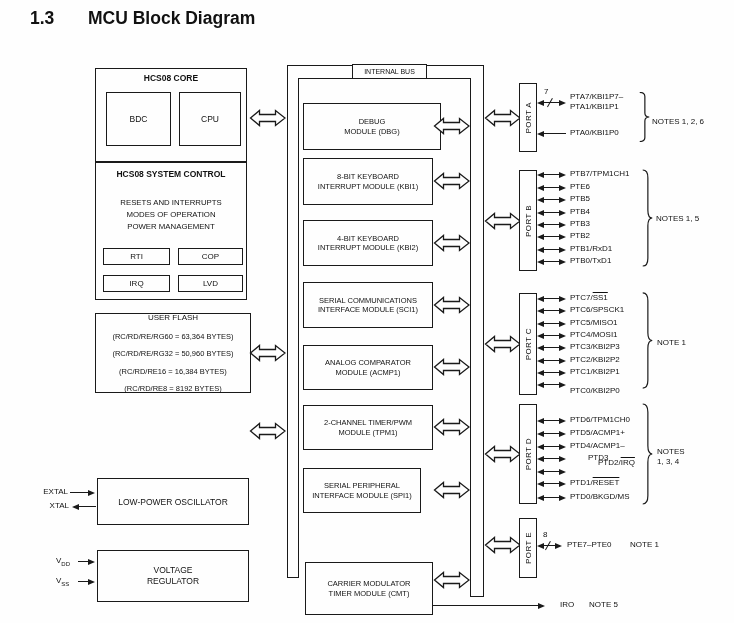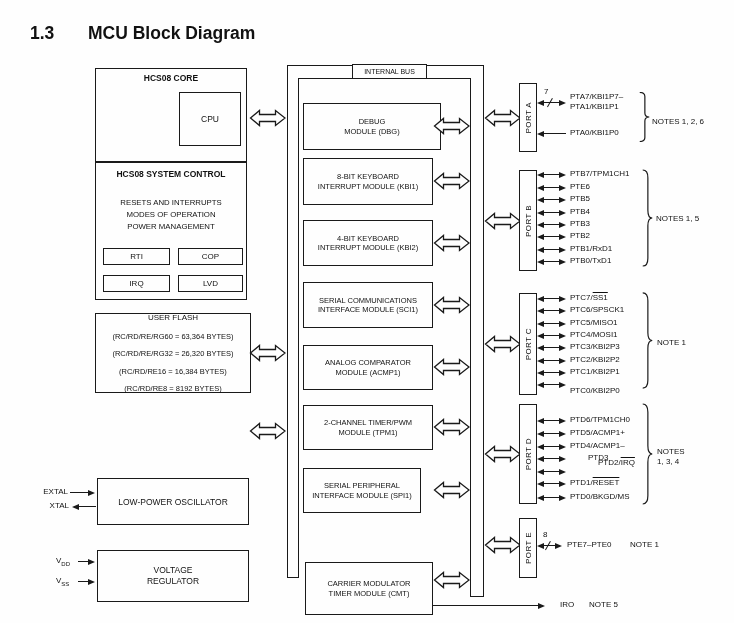--- a/index.html
+++ b/index.html
@@ -1,18 +1,18 @@
 <!DOCTYPE html>
 <html><head>
 <meta charset="utf-8">
 <style>
   html,body{margin:0;padding:0;background:#fff;}
   #page{position:relative;width:734px;height:623px;background:#fefefe;font-family:"Liberation Sans",sans-serif;color:#111;overflow:hidden;}
   .ser{font-family:"Liberation Serif",serif;}
-  .abs{position:absolute;margin-top:15px;}
+  .abs{position:absolute;}
   .box{position:absolute;border:1.2px solid #1a1a1a;background:#fefefe;box-sizing:border-box;}
   .cen{display:flex;align-items:center;justify-content:center;text-align:center;}
   .col{display:flex;flex-direction:column;align-items:center;justify-content:center;text-align:center;}
   .hline{position:absolute;height:1.2px;background:#1a1a1a;}
   .vline{position:absolute;width:1.2px;background:#1a1a1a;}
   .pl{position:absolute;height:1.2px;background:#1a1a1a;}
   .ah-l,.ah-r{position:absolute;width:0;height:0;border-top:3px solid transparent;border-bottom:3px solid transparent;}
   .ah-l{border-right:7.5px solid #1a1a1a;}
   .ah-r{border-left:7.5px solid #1a1a1a;}
   .dbl{position:absolute;width:37px;height:20px;}
@@ -39,20 +39,23 @@
 </svg>
 
 <div id="page">
 
   <div class="abs" style="left:30px;top:8px;font-size:17.5px;font-weight:bold;">1.3</div>
   <div class="abs" style="left:88px;top:8px;font-size:17.5px;font-weight:bold;">MCU Block Diagram</div>
 
   <div class="box" style="left:95px;top:68px;width:152px;height:94px;">
     <div class="bt" style="text-align:center;margin-top:4px;">HCS08 CORE</div>
   </div>
+  <div class="box cen" style="left:106px;top:92px;width:65px;height:54px;font-size:8.5px;">
+      <span>BDC</span>
+    </div>
   <div class="box cen" style="left:179px;top:92px;width:62px;height:54px;font-size:8.5px;">
       <span>CPU</span>
     </div>
 
   <div class="box" style="left:95px;top:162px;width:152px;height:138px;">
     <div class="bt" style="text-align:center;margin-top:6px;">HCS08 SYSTEM CONTROL</div>
     <div style="text-align:center;margin-top:18px;font-size:7.8px;line-height:12px;">
       <div>RESETS AND INTERRUPTS</div>
       <div>MODES OF OPERATION</div>
       <div>POWER MANAGEMENT</div>
@@ -67,21 +70,21 @@
   <div class="box cen" style="left:103px;top:275px;width:67px;height:17px;font-size:8px;">
       <span>IRQ</span>
     </div>
   <div class="box cen" style="left:178px;top:275px;width:65px;height:17px;font-size:8px;">
       <span>LVD</span>
     </div>
 
   <div class="box col" style="left:95px;top:313px;width:156px;height:80px;gap:8px;">
     <div style="font-size:8px;margin-bottom:2px;">USER FLASH</div>
     <div class="modtxt">(RC/RD/RE/RG60 = 63,364 BYTES)</div>
-    <div class="modtxt">(RC/RD/RE/RG32 = 26,320 BYTES)</div>
+    <div class="modtxt">(RC/RD/RE/RG32 = 50,960 BYTES)</div>
     <div class="modtxt">(RC/RD/RE16 = 16,384 BYTES)</div>
     <div class="modtxt">(RC/RD/RE8 = 8192 BYTES)</div>
   </div>
 
 
   <div class="box cen" style="left:97px;top:478px;width:152px;height:47px;font-size:8.5px;">
       <span>LOW-POWER OSCILLATOR</span>
     </div>
 
   <div class="box col" style="left:97px;top:550px;width:152px;height:52px;font-size:8.5px;line-height:11px;">

